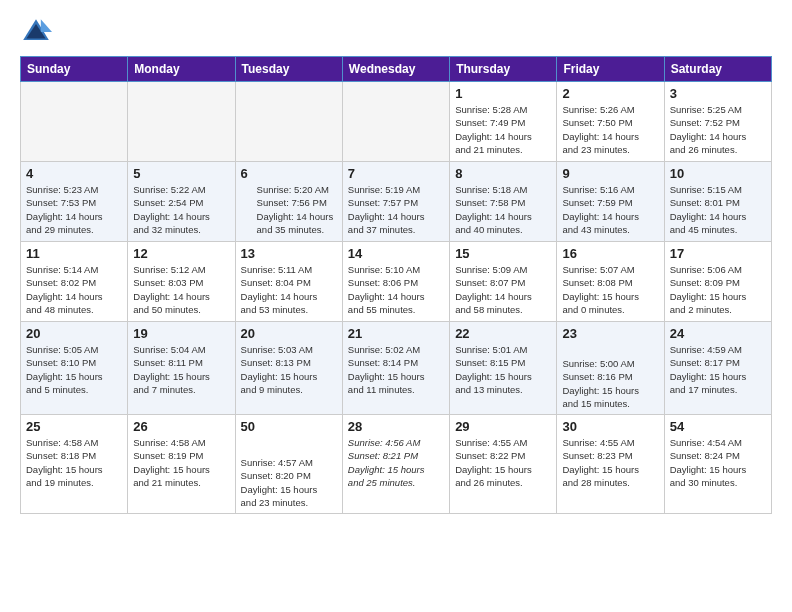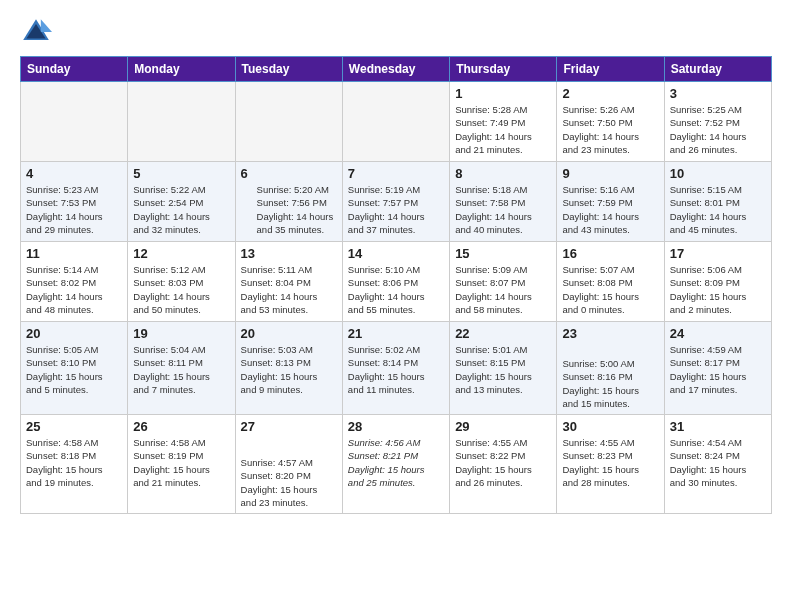--- a/index.html
+++ b/index.html
@@ -315,21 +315,21 @@
 and 19 minutes.</div>
           </td>
           <td>
             <span class="day-num">26</span>
             <div class="day-info" style="white-space: pre-line;">Sunrise: 4:58 AM
 Sunset: 8:19 PM
 Daylight: 15 hours
 and 21 minutes.</div>
           </td>
           <td>
-            <span class="day-num">27</span>
+            <span class="day-num">50</span>
             <div class="day-info" style="white-space: pre-line; margin-top: 22px;">Sunrise: 4:57 AM
 Sunset: 8:20 PM
 Daylight: 15 hours
 and 23 minutes.</div>
           </td>
           <td>
             <span class="day-num">28</span>
             <div class="day-info" style="white-space: pre-line; font-style: italic;">Sunrise: 4:56 AM
 Sunset: 8:21 PM
 Daylight: 15 hours
@@ -343,21 +343,21 @@
 and 26 minutes.</div>
           </td>
           <td>
             <span class="day-num">30</span>
             <div class="day-info" style="white-space: pre-line;">Sunrise: 4:55 AM
 Sunset: 8:23 PM
 Daylight: 15 hours
 and 28 minutes.</div>
           </td>
           <td>
-            <span class="day-num">31</span>
+            <span class="day-num">54</span>
             <div class="day-info" style="white-space: pre-line;">Sunrise: 4:54 AM
 Sunset: 8:24 PM
 Daylight: 15 hours
 and 30 minutes.</div>
           </td>
         </tr>
       </tbody>
   </table>
 </div>
 

